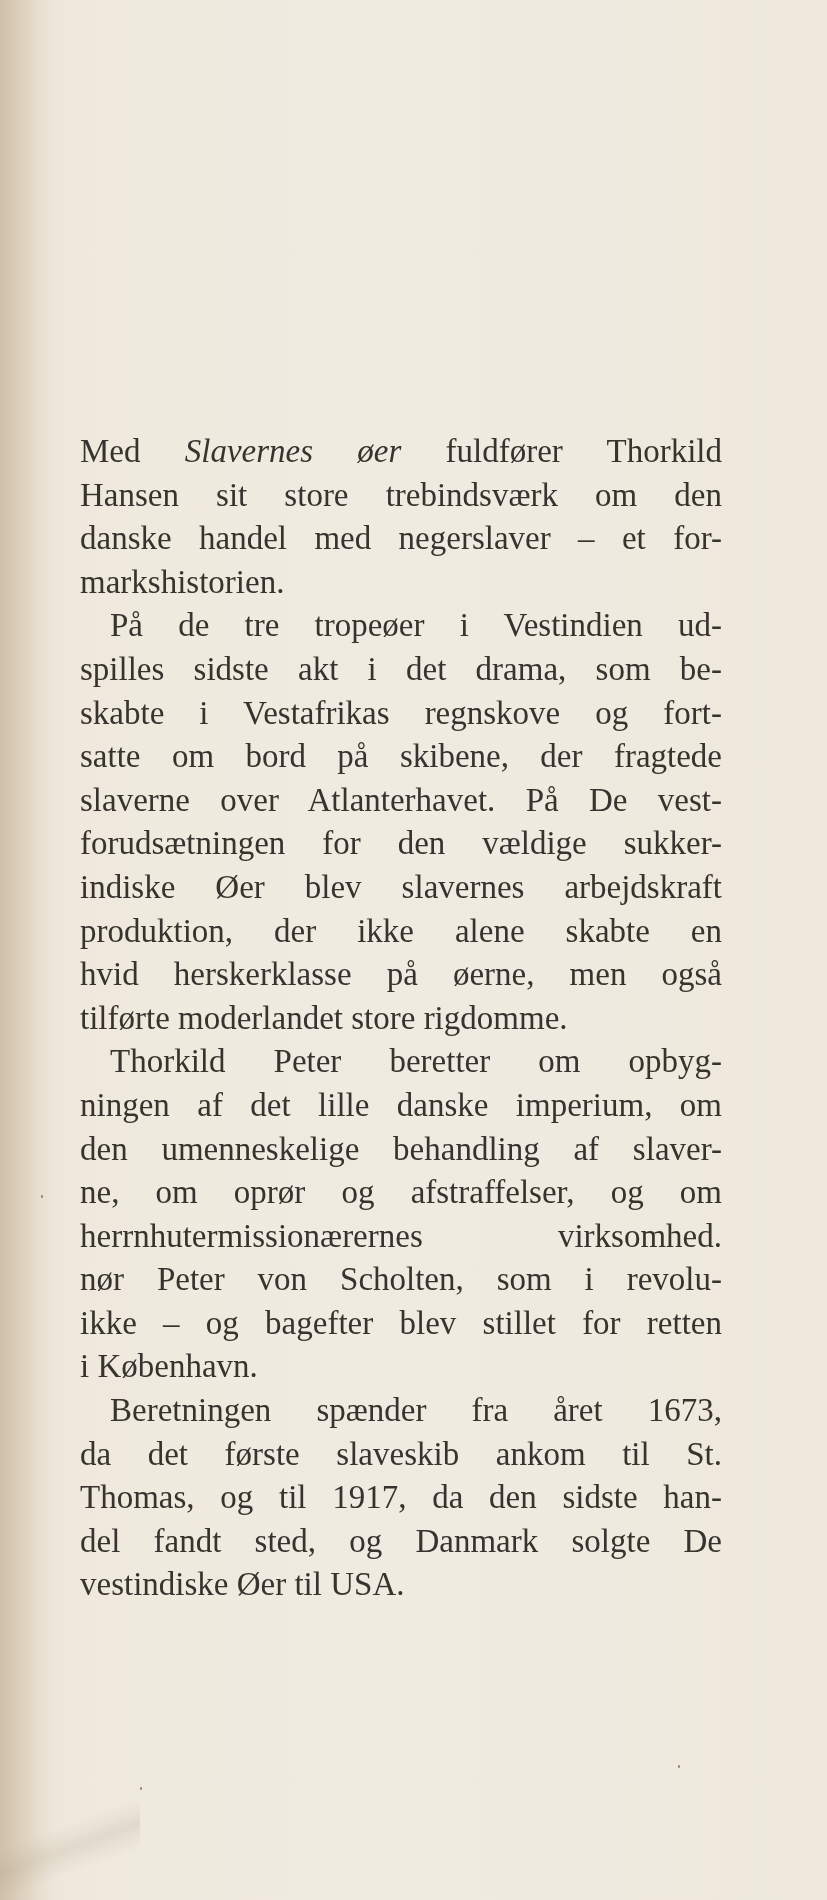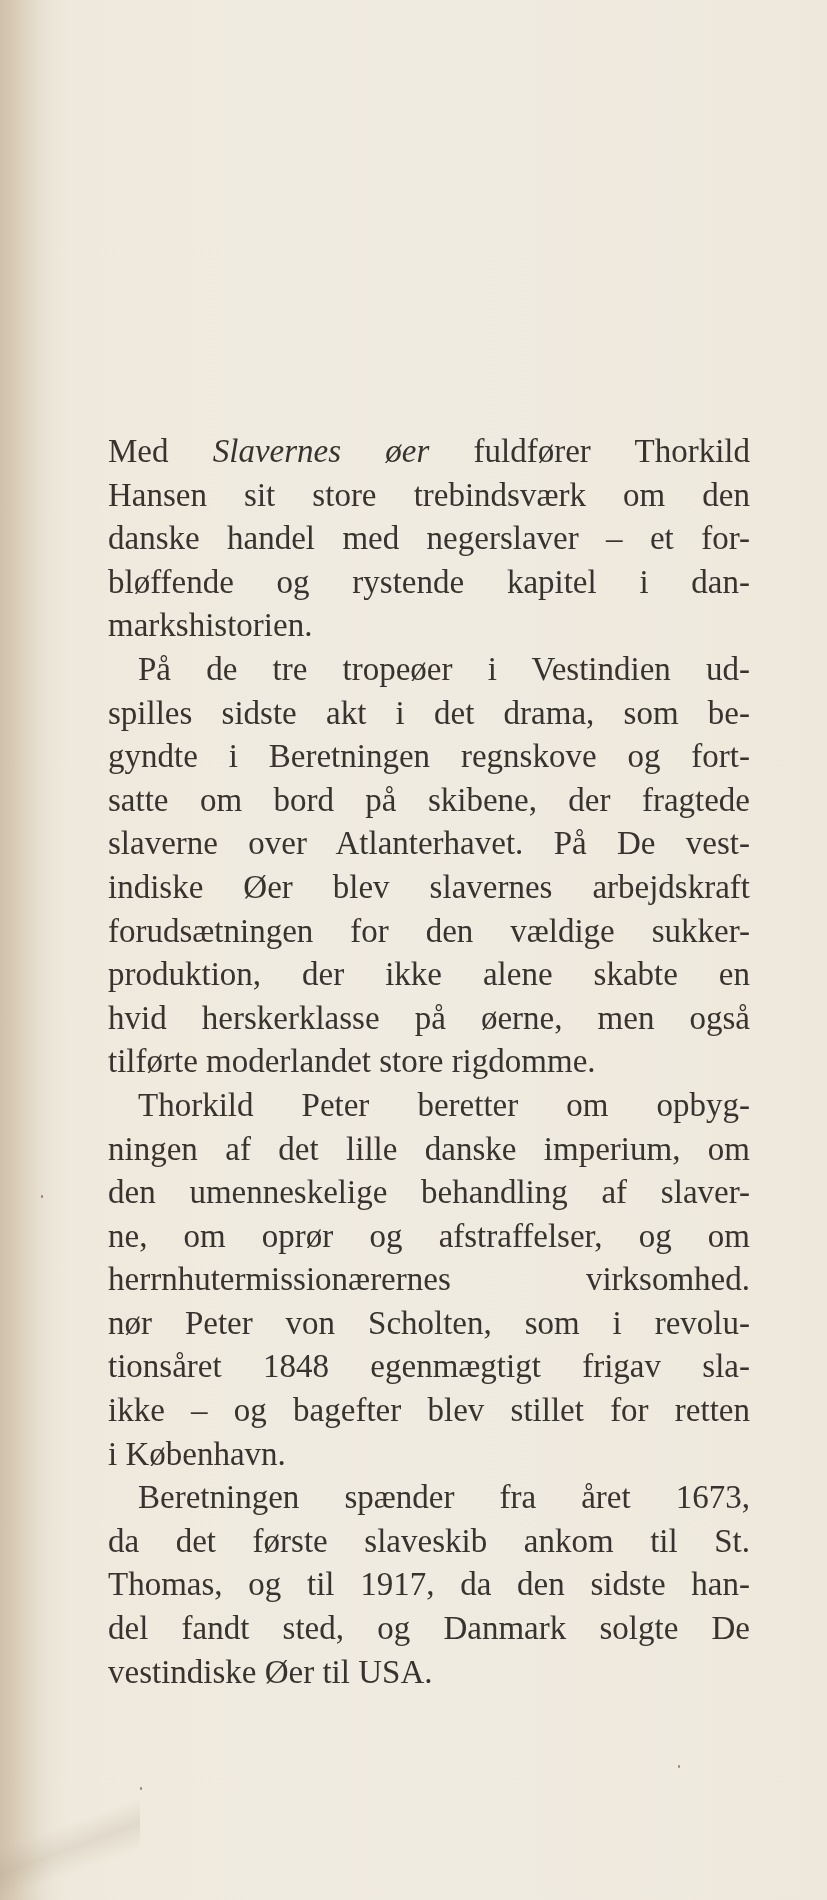--- a/index.html
+++ b/index.html
@@ -24,21 +24,21 @@
     background: linear-gradient(160deg, rgba(0,0,0,0) 40%, rgba(160,145,120,0.18) 55%, rgba(0,0,0,0) 70%);
   }
   .title {
     position: absolute; left: 80px; top: 186px;
     font-size: 76px; line-height: 90px; color: #2a2622;
     letter-spacing: -0.5px; margin: 0; font-weight: normal;
   }
   .title div { white-space: nowrap; }
   .body-text {
     position: absolute; left: 80px; top: 430px; width: 642px;
-    font-size: 33px; line-height: 43.6px; color: #38332e; margin-left: 28px;
+    font-size: 33px; line-height: 43.6px; color: #38332e;
   }
   .line {
     display: block; text-align: justify; text-align-last: justify;
     white-space: nowrap; height: 43.6px;
   }
   .line.last { text-align-last: left; }
   .line.indent { padding-left: 30px; }
   .line span { white-space: pre; }
   .ital { font-style: italic; }
   .speck { position: absolute; width: 2px; height: 3px; background: #7a5a45; border-radius: 1px; opacity: .7; }
@@ -49,43 +49,41 @@
 <div class="page">
   <div class="spine-shadow"></div>
   <div class="crease"></div>
 
 
   <div class="body-text" id="body-text">
       <div>
         <div class="line" style="white-space: normal;"><span style="white-space: normal;">Med </span><span class="ital" style="white-space: normal;">Slavernes øer</span><span style="white-space: normal;"> fuldfører Thorkild</span></div>
         <div class="line" style="white-space: normal;"><span style="white-space: normal;">Hansen sit store trebindsværk om den</span></div>
         <div class="line" style="white-space: normal;"><span style="white-space: normal;">danske handel med negerslaver – et for-</span></div>
-        <div class="line" style="white-space: normal;"><span style="white-space: normal;">bløffende og rystende kapitel i dan-</span></div>
         <div class="line last" style="white-space: normal;"><span style="white-space: normal;">markshistorien.</span></div>
       </div>
       <div>
         <div class="line indent" style="white-space: normal;"><span style="white-space: normal;">På de tre tropeøer i Vestindien ud-</span></div>
         <div class="line" style="white-space: normal;"><span style="white-space: normal;">spilles sidste akt i det drama, som be-</span></div>
-        <div class="line" style="white-space: normal;"><span style="white-space: normal;">gyndte i Beretningen regnskove og fort-</span></div>
+        <div class="line" style="white-space: normal;"><span style="white-space: normal;">skabte i Vestafrikas regnskove og fort-</span></div>
         <div class="line" style="white-space: normal;"><span style="white-space: normal;">satte om bord på skibene, der fragtede</span></div>
         <div class="line" style="white-space: normal;"><span style="white-space: normal;">slaverne over Atlanterhavet. På De vest-</span></div>
+        <div class="line" style="white-space: normal;"><span style="white-space: normal;">forudsætningen for den vældige sukker-</span></div>
         <div class="line" style="white-space: normal;"><span style="white-space: normal;">indiske Øer blev slavernes arbejdskraft</span></div>
-        <div class="line" style="white-space: normal;"><span style="white-space: normal;">forudsætningen for den vældige sukker-</span></div>
         <div class="line" style="white-space: normal;"><span style="white-space: normal;">produktion, der ikke alene skabte en</span></div>
         <div class="line" style="white-space: normal;"><span style="white-space: normal;">hvid herskerklasse på øerne, men også</span></div>
         <div class="line last" style="white-space: normal;"><span style="white-space: normal;">tilførte moderlandet store rigdomme.</span></div>
       </div>
       <div>
         <div class="line indent" style="white-space: normal;"><span style="white-space: normal;">Thorkild Peter beretter om opbyg-</span></div>
         <div class="line" style="white-space: normal;"><span style="white-space: normal;">ningen af det lille danske imperium, om</span></div>
         <div class="line" style="white-space: normal;"><span style="white-space: normal;">den umenneskelige behandling af slaver-</span></div>
         <div class="line" style="white-space: normal;"><span style="white-space: normal;">ne, om oprør og afstraffelser, og om</span></div>
         <div class="line" style="white-space: normal;"><span style="white-space: normal;">herrnhutermissionærernes virksomhed.</span></div>
         <div class="line" style="white-space: normal;"><span style="white-space: normal;">nør Peter von Scholten, som i revolu-</span></div>
-        <div class="line" style="white-space: normal;"><span style="white-space: normal;">tionsåret 1848 egenmægtigt frigav sla-</span></div>
         <div class="line" style="white-space: normal;"><span style="white-space: normal;">ikke – og bagefter blev stillet for retten</span></div>
         <div class="line last" style="white-space: normal;"><span style="white-space: normal;">i København.</span></div>
       </div>
       <div>
         <div class="line indent" style="white-space: normal;"><span style="white-space: normal;">Beretningen spænder fra året 1673,</span></div>
         <div class="line" style="white-space: normal;"><span style="white-space: normal;">da det første slaveskib ankom til St.</span></div>
         <div class="line" style="white-space: normal;"><span style="white-space: normal;">Thomas, og til 1917, da den sidste han-</span></div>
         <div class="line" style="white-space: normal;"><span style="white-space: normal;">del fandt sted, og Danmark solgte De</span></div>
         <div class="line last" style="white-space: normal;"><span style="white-space: normal;">vestindiske Øer til USA.</span></div>
       </div>

